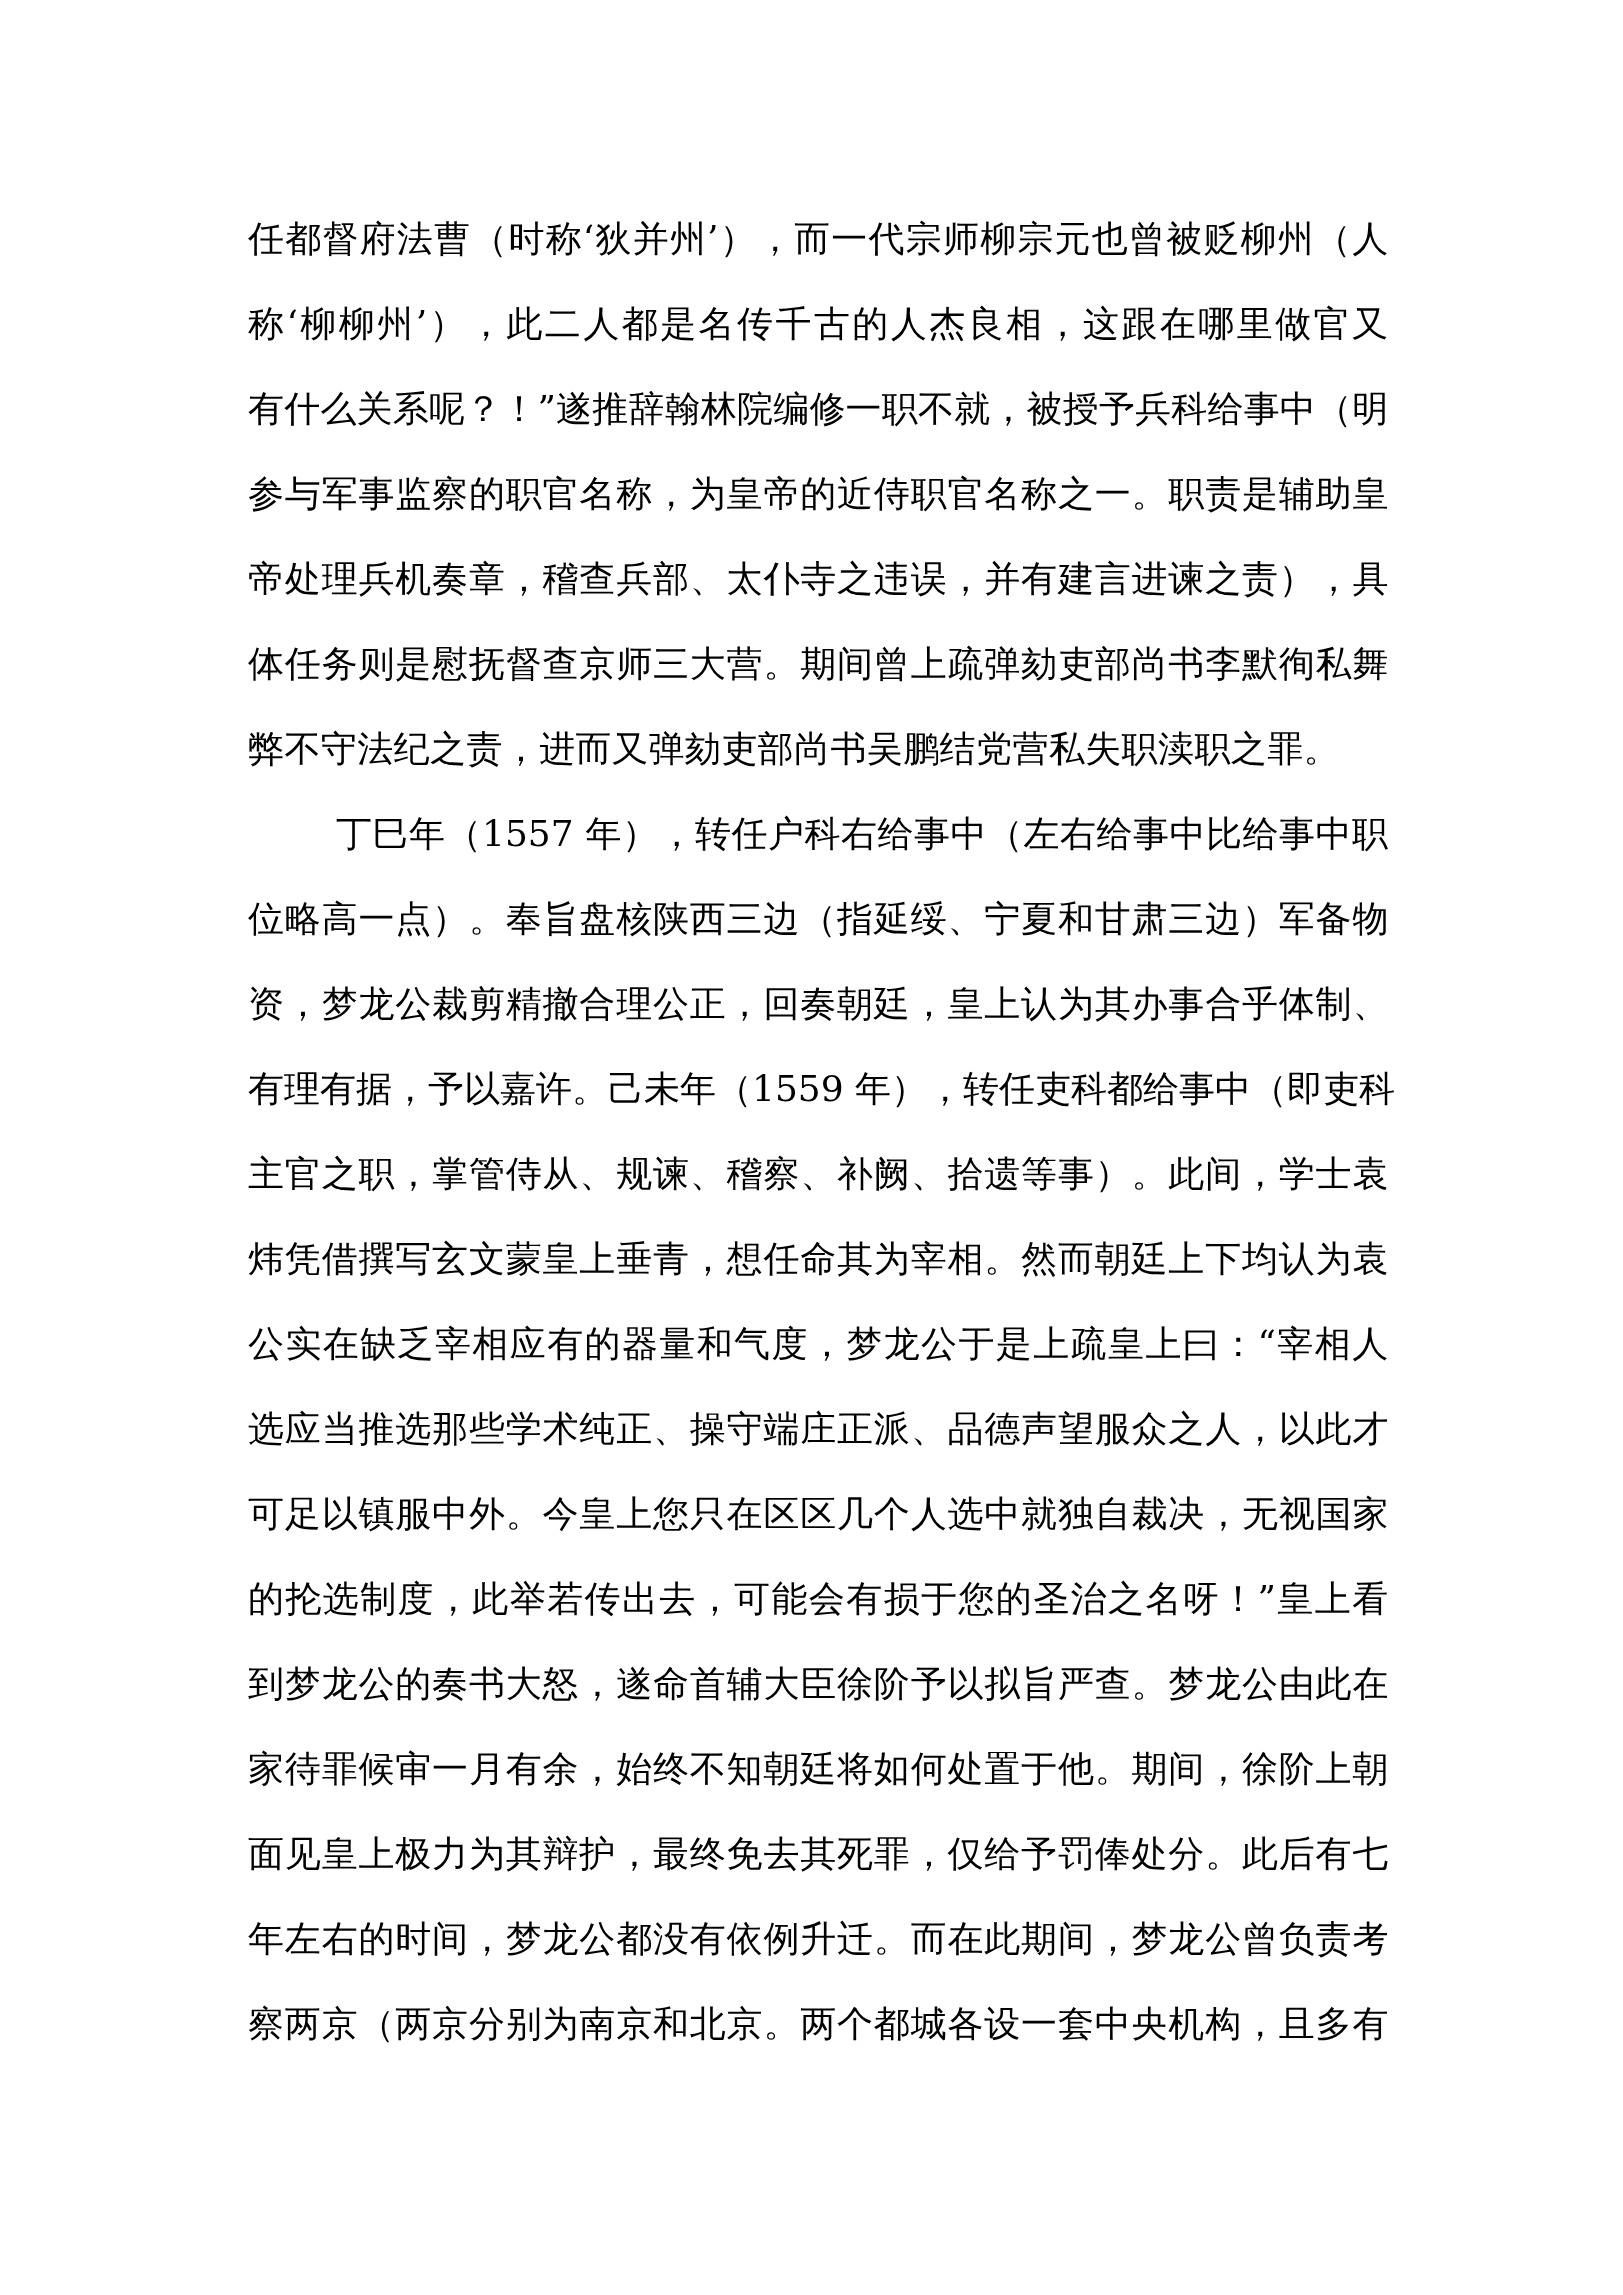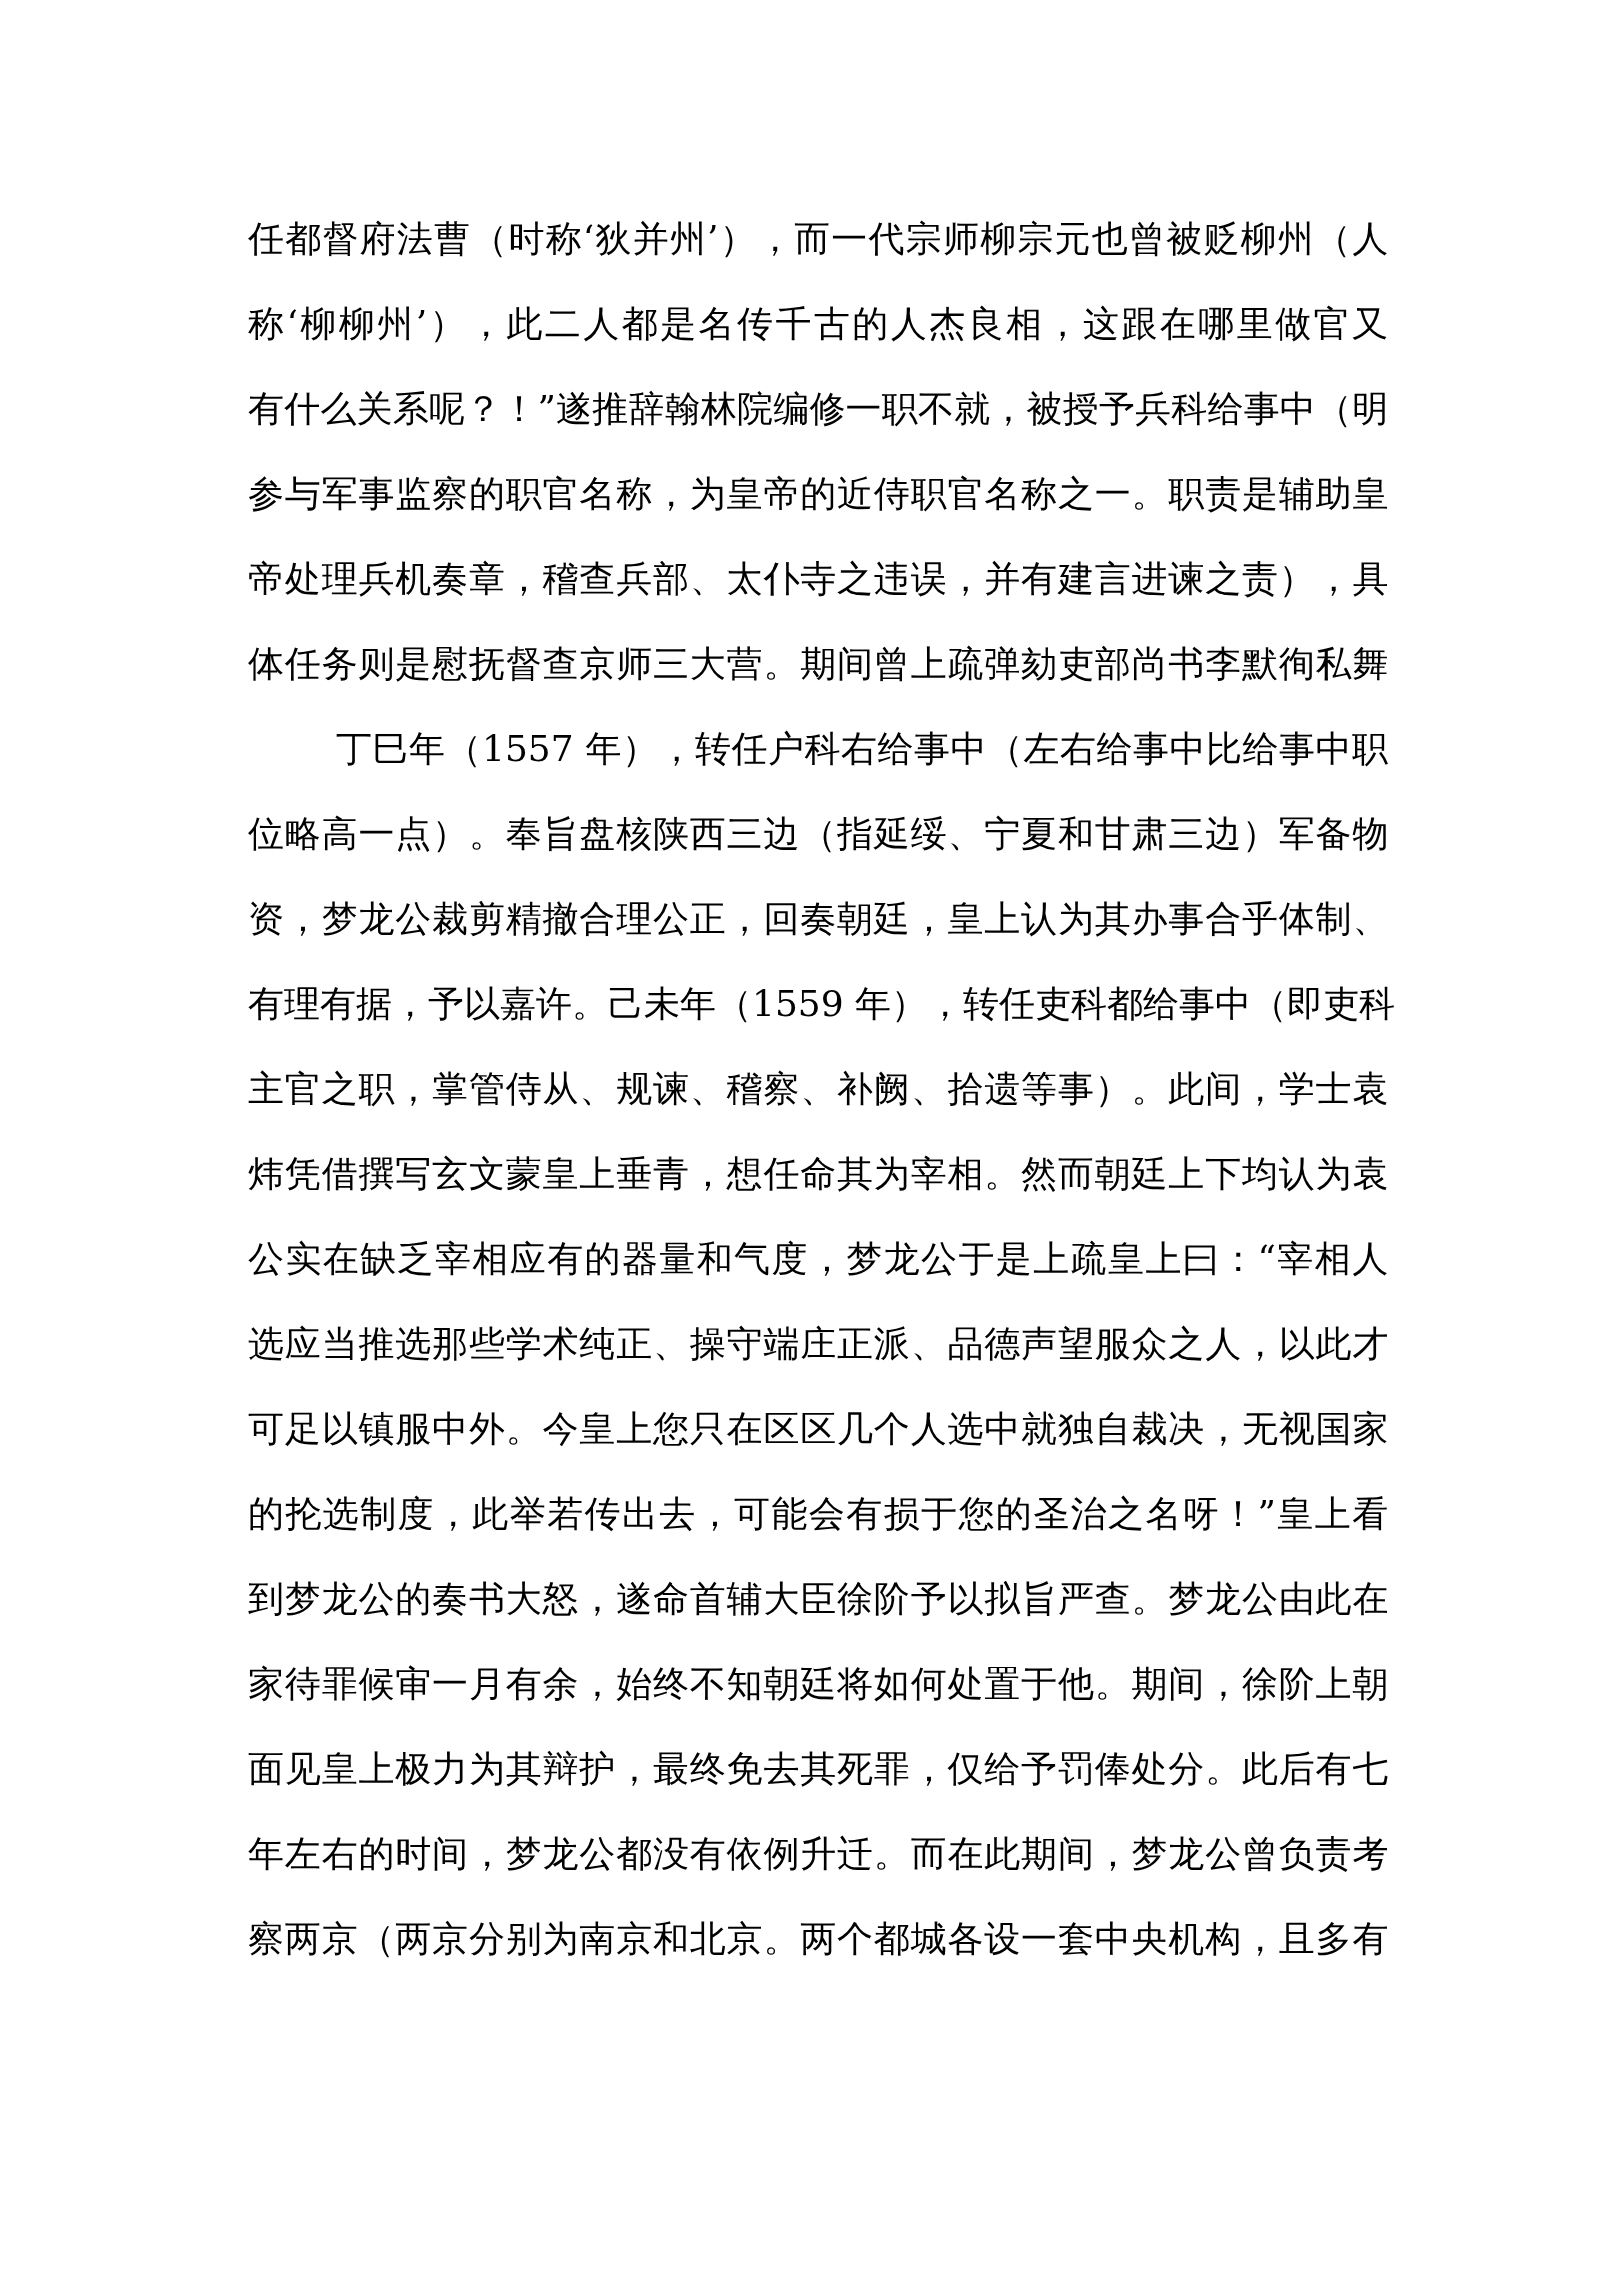--- a/index.html
+++ b/index.html
@@ -59,20 +59,21 @@
 <div class="page">
   <div class="text-block">
 
     <div class="paragraph">
       <span class="line"><span style="white-space: nowrap;"><span>任</span><span>都</span><span>督</span><span>府</span><span>法</span><span>曹</span><span>（</span><span>时</span><span>称</span><span>‘</span><span>狄</span><span>并</span><span>州</span><span>’</span><span>）</span><span>，</span><span>而</span><span>一</span><span>代</span><span>宗</span><span>师</span><span>柳</span><span>宗</span><span>元</span><span>也</span><span>曾</span><span>被</span><span>贬</span><span>柳</span><span>州</span><span>（</span><span>人</span></span></span>
       <span class="line"><span style="white-space: nowrap;"><span>称</span><span>‘</span><span>柳</span><span>柳</span><span>州</span><span>’</span><span>）</span><span>，</span><span>此</span><span>二</span><span>人</span><span>都</span><span>是</span><span>名</span><span>传</span><span>千</span><span>古</span><span>的</span><span>人</span><span>杰</span><span>良</span><span>相</span><span>，</span><span>这</span><span>跟</span><span>在</span><span>哪</span><span>里</span><span>做</span><span>官</span><span>又</span></span></span>
       <span class="line"><span style="white-space: nowrap;"><span>有</span><span>什</span><span>么</span><span>关</span><span>系</span><span>呢</span><span>？</span><span>！</span><span>”</span><span>遂</span><span>推</span><span>辞</span><span>翰</span><span>林</span><span>院</span><span>编</span><span>修</span><span>一</span><span>职</span><span>不</span><span>就</span><span>，</span><span>被</span><span>授</span><span>予</span><span>兵</span><span>科</span><span>给</span><span>事</span><span>中</span><span>（</span><span>明</span></span></span>
       <span class="line"><span style="white-space: nowrap;"><span>参</span><span>与</span><span>军</span><span>事</span><span>监</span><span>察</span><span>的</span><span>职</span><span>官</span><span>名</span><span>称</span><span>，</span><span>为</span><span>皇</span><span>帝</span><span>的</span><span>近</span><span>侍</span><span>职</span><span>官</span><span>名</span><span>称</span><span>之</span><span>一</span><span>。</span><span>职</span><span>责</span><span>是</span><span>辅</span><span>助</span><span>皇</span></span></span>
       <span class="line"><span style="white-space: nowrap;"><span>帝</span><span>处</span><span>理</span><span>兵</span><span>机</span><span>奏</span><span>章</span><span>，</span><span>稽</span><span>查</span><span>兵</span><span>部</span><span>、</span><span>太</span><span>仆</span><span>寺</span><span>之</span><span>违</span><span>误</span><span>，</span><span>并</span><span>有</span><span>建</span><span>言</span><span>进</span><span>谏</span><span>之</span><span>责</span><span>）</span><span>，</span><span>具</span></span></span>
       <span class="line"><span style="white-space: nowrap;"><span>体</span><span>任</span><span>务</span><span>则</span><span>是</span><span>慰</span><span>抚</span><span>督</span><span>查</span><span>京</span><span>师</span><span>三</span><span>大</span><span>营</span><span>。</span><span>期</span><span>间</span><span>曾</span><span>上</span><span>疏</span><span>弹</span><span>劾</span><span>吏</span><span>部</span><span>尚</span><span>书</span><span>李</span><span>默</span><span>徇</span><span>私</span><span>舞</span></span></span>
+      <span class="line last">弊不守法纪之责，进而又弹劾吏部尚书吴鹏结党营私失职渎职之罪。</span>
     </div>
 
     <div class="paragraph">
       <span class="line indent"><span style="white-space: nowrap;"><span>丁</span><span>巳</span><span>年</span><span>（</span><span>1</span><span>5</span><span>5</span><span>7</span><span> </span><span>年</span><span>）</span><span>，</span><span>转</span><span>任</span><span>户</span><span>科</span><span>右</span><span>给</span><span>事</span><span>中</span><span>（</span><span>左</span><span>右</span><span>给</span><span>事</span><span>中</span><span>比</span><span>给</span><span>事</span><span>中</span><span>职</span></span></span>
       <span class="line"><span style="white-space: nowrap;"><span>位</span><span>略</span><span>高</span><span>一</span><span>点</span><span>）</span><span>。</span><span>奉</span><span>旨</span><span>盘</span><span>核</span><span>陕</span><span>西</span><span>三</span><span>边</span><span>（</span><span>指</span><span>延</span><span>绥</span><span>、</span><span>宁</span><span>夏</span><span>和</span><span>甘</span><span>肃</span><span>三</span><span>边</span><span>）</span><span>军</span><span>备</span><span>物</span></span></span>
       <span class="line"><span style="white-space: nowrap;"><span>资</span><span>，</span><span>梦</span><span>龙</span><span>公</span><span>裁</span><span>剪</span><span>精</span><span>撤</span><span>合</span><span>理</span><span>公</span><span>正</span><span>，</span><span>回</span><span>奏</span><span>朝</span><span>廷</span><span>，</span><span>皇</span><span>上</span><span>认</span><span>为</span><span>其</span><span>办</span><span>事</span><span>合</span><span>乎</span><span>体</span><span>制</span><span>、</span></span></span>
       <span class="line"><span style="white-space: nowrap;"><span>有</span><span>理</span><span>有</span><span>据</span><span>，</span><span>予</span><span>以</span><span>嘉</span><span>许</span><span>。</span><span>己</span><span>未</span><span>年</span><span>（</span><span>1</span><span>5</span><span>5</span><span>9</span><span> </span><span>年</span><span>）</span><span>，</span><span>转</span><span>任</span><span>吏</span><span>科</span><span>都</span><span>给</span><span>事</span><span>中</span><span>（</span><span>即</span><span>吏</span><span>科</span></span></span>
       <span class="line"><span style="white-space: nowrap;"><span>主</span><span>官</span><span>之</span><span>职</span><span>，</span><span>掌</span><span>管</span><span>侍</span><span>从</span><span>、</span><span>规</span><span>谏</span><span>、</span><span>稽</span><span>察</span><span>、</span><span>补</span><span>阙</span><span>、</span><span>拾</span><span>遗</span><span>等</span><span>事</span><span>）</span><span>。</span><span>此</span><span>间</span><span>，</span><span>学</span><span>士</span><span>袁</span></span></span>
       <span class="line"><span style="white-space: nowrap;"><span>炜</span><span>凭</span><span>借</span><span>撰</span><span>写</span><span>玄</span><span>文</span><span>蒙</span><span>皇</span><span>上</span><span>垂</span><span>青</span><span>，</span><span>想</span><span>任</span><span>命</span><span>其</span><span>为</span><span>宰</span><span>相</span><span>。</span><span>然</span><span>而</span><span>朝</span><span>廷</span><span>上</span><span>下</span><span>均</span><span>认</span><span>为</span><span>袁</span></span></span>
       <span class="line"><span style="white-space: nowrap;"><span>公</span><span>实</span><span>在</span><span>缺</span><span>乏</span><span>宰</span><span>相</span><span>应</span><span>有</span><span>的</span><span>器</span><span>量</span><span>和</span><span>气</span><span>度</span><span>，</span><span>梦</span><span>龙</span><span>公</span><span>于</span><span>是</span><span>上</span><span>疏</span><span>皇</span><span>上</span><span>曰</span><span>：</span><span>“</span><span>宰</span><span>相</span><span>人</span></span></span>

